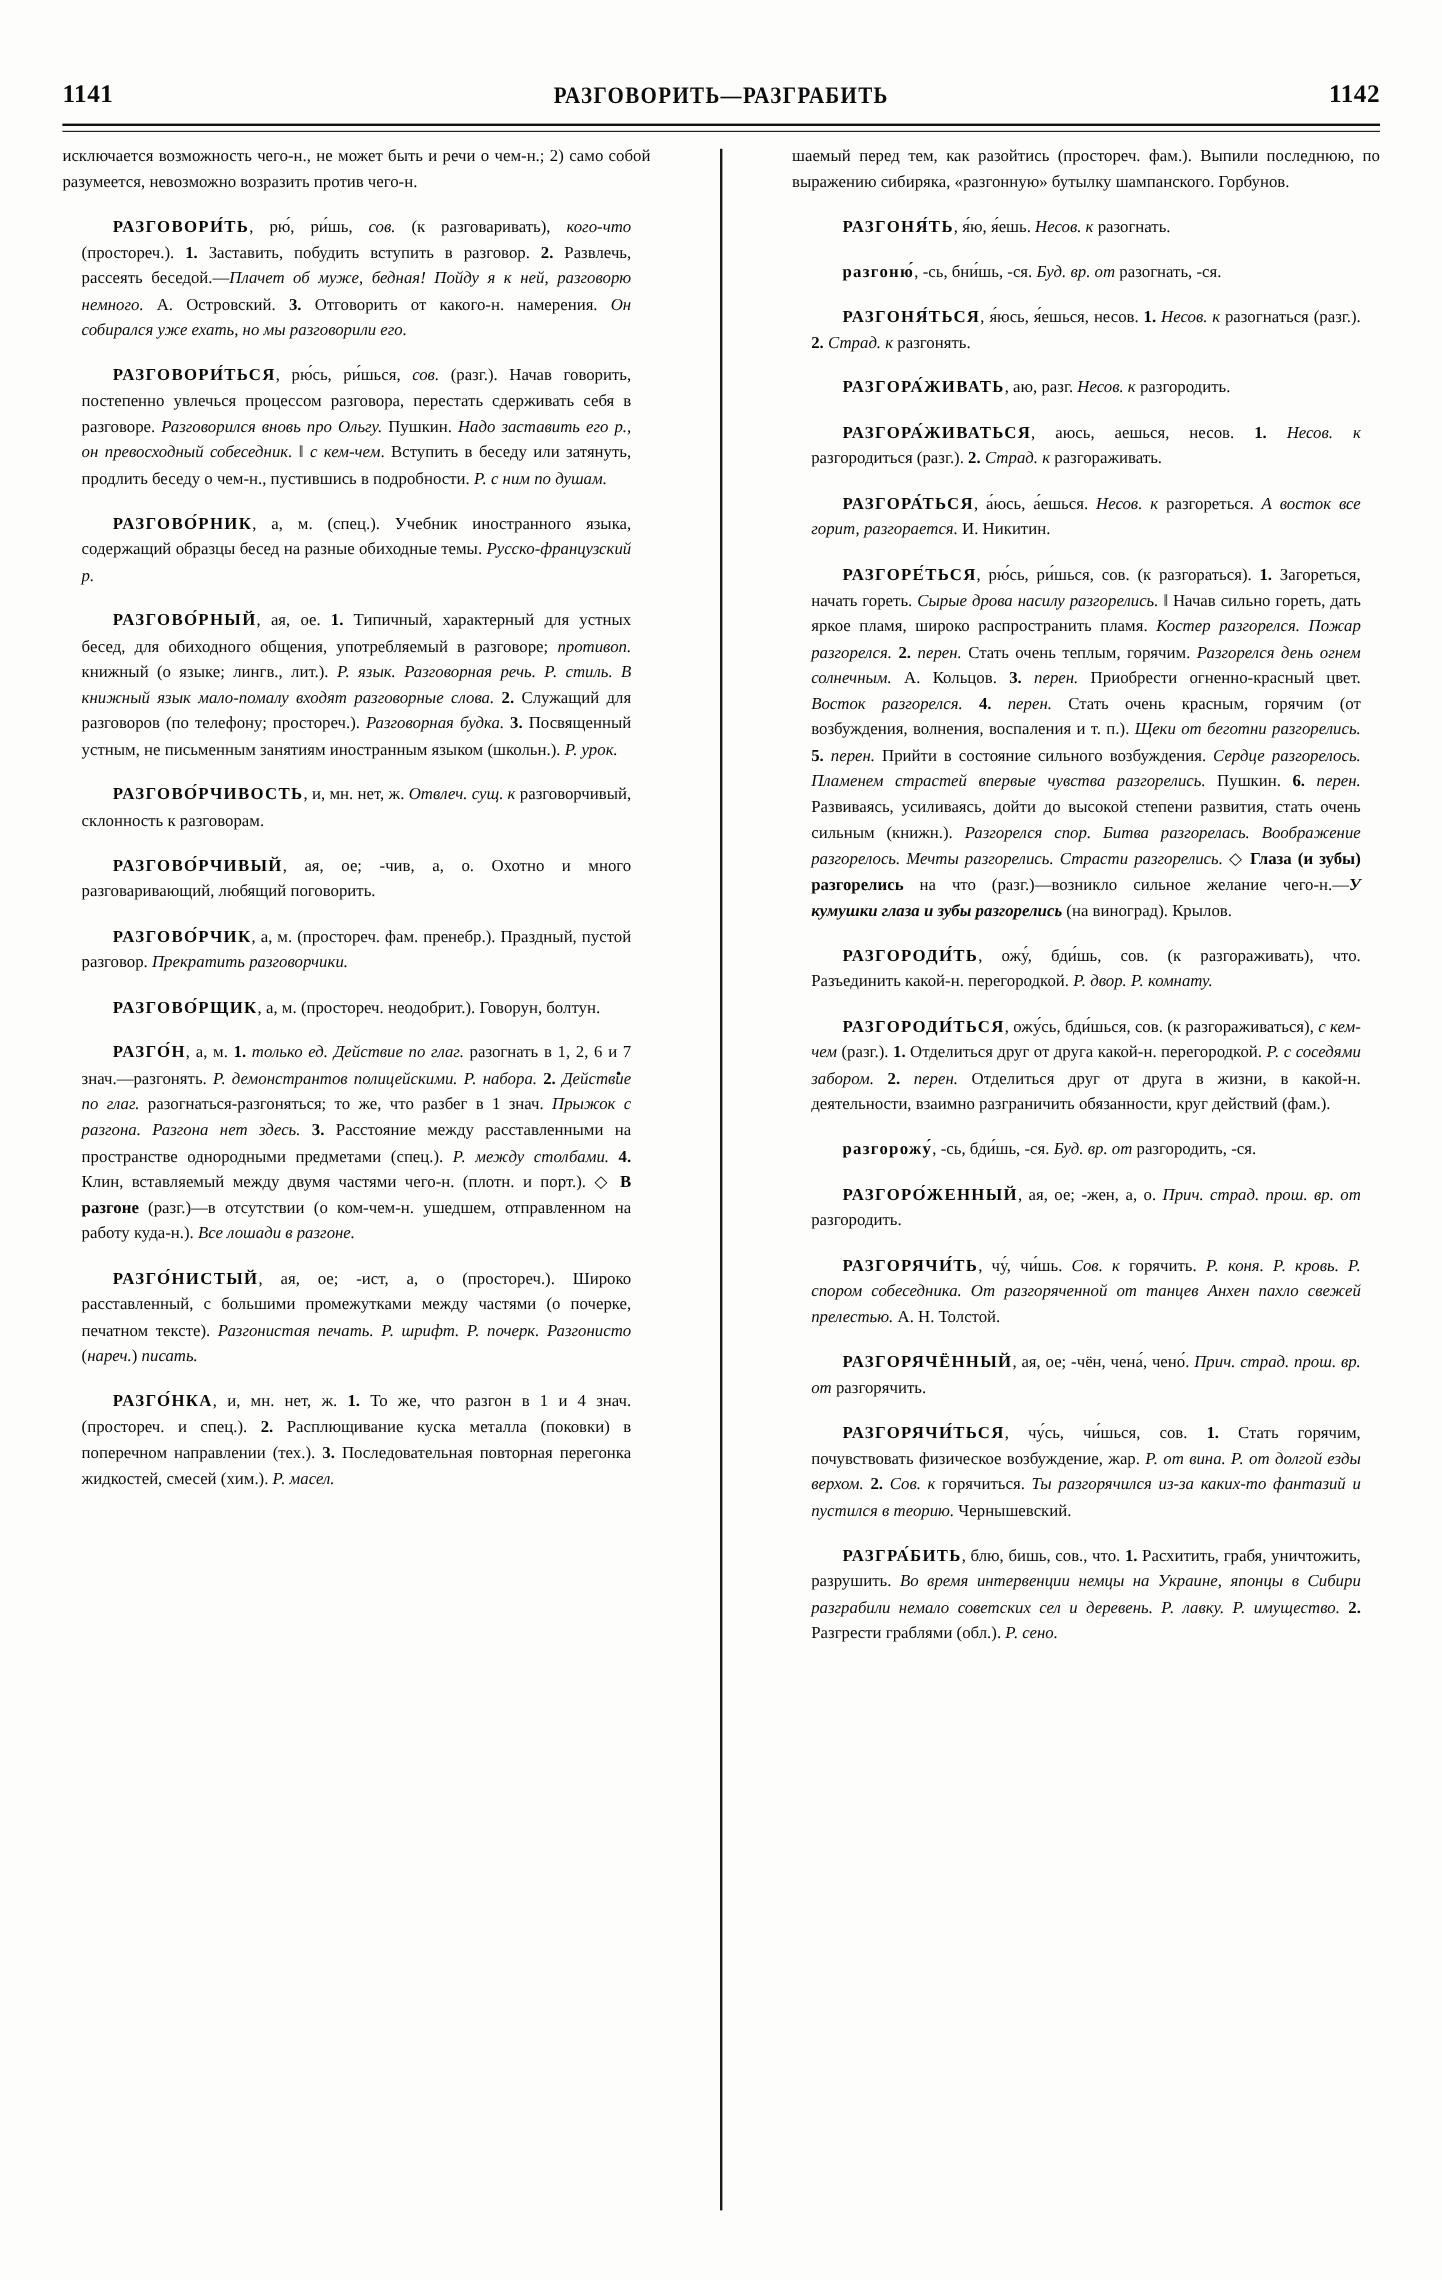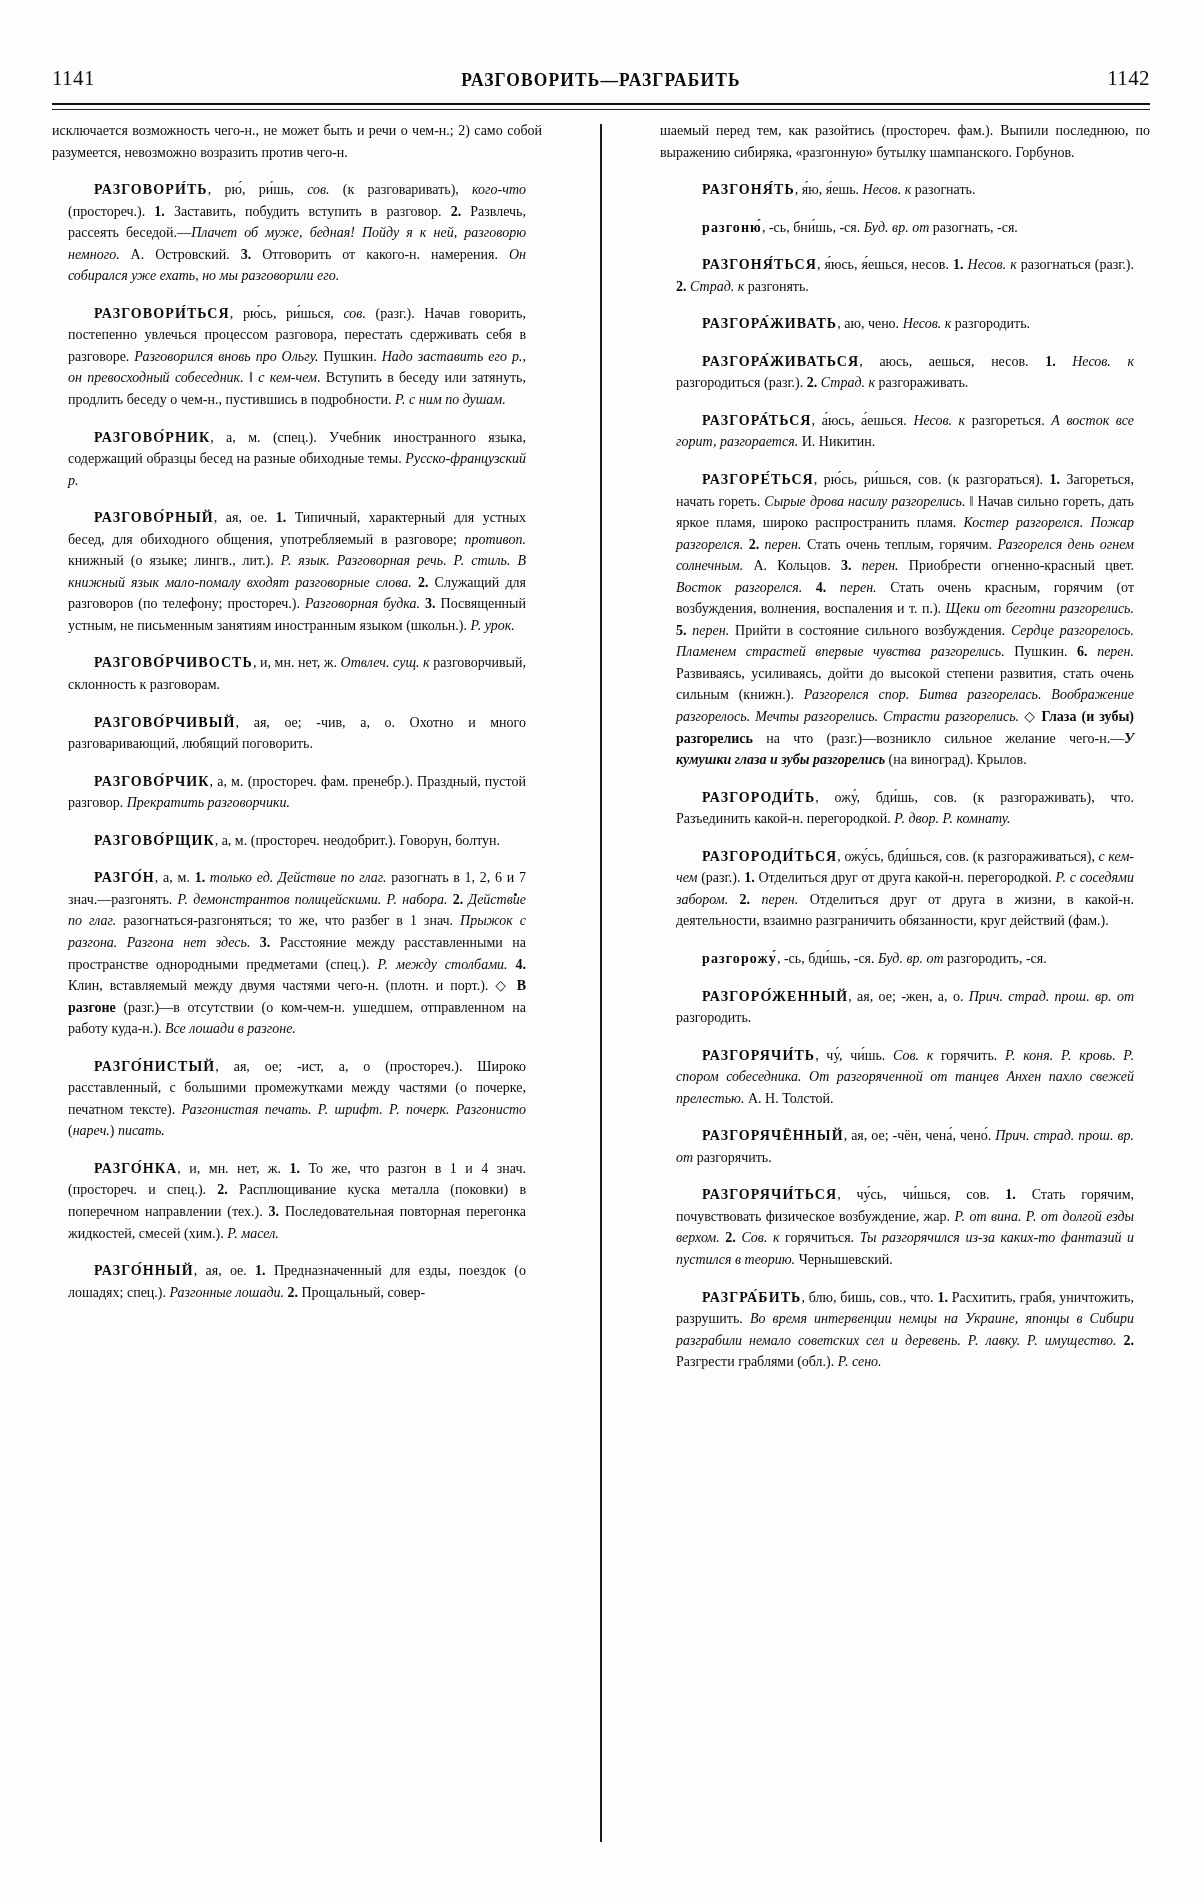--- a/index.html
+++ b/index.html
@@ -29,21 +29,21 @@
     left: 52px;
     top: 66px;
     width: 1098px;
     height: 30px;
     display: flex;
     align-items: baseline;
     justify-content: space-between;
   }
   .folio {
     font-family: "Liberation Serif", serif;
-    font-weight: normal;
+    font-weight: bold;
     font-size: 21px;
     letter-spacing: 0.4px;
     color: #0c0c0c;
   }
   .runhead {
     font-family: "Liberation Serif", serif;
     font-weight: bold;
     font-size: 17.5px;
     letter-spacing: 1.1px;
     color: #0c0c0c;
@@ -150,35 +150,34 @@
           <p class="entry"><span class="hw hw-sp">РАЗГОВОРИ́ТЬСЯ</span><span>, рю́сь, ри́шься, </span><span><i>сов.</i> (разг.). Начав говорить, постепенно увлечься процессом разговора, перестать сдерживать себя в разговоре. <i>Разговорился вновь про Ольгу.</i> Пушкин. <i>Надо заставить его р., он превосходный собеседник.</i> ‖ <i>с <i>кем-чем</i></i>. Вступить в беседу или затянуть, продлить беседу о чем-н., пустившись в подробности. <i>Р. с ним по душам.</i></span></p>
           <p class="entry"><span class="hw hw-sp">РАЗГОВО́РНИК</span><span>, а, м. </span><span>(спец.). Учебник иностранного языка, содержащий образцы бесед на разные обиходные темы. <i>Русско-французский р.</i></span></p>
           <p class="entry"><span class="hw hw-sp">РАЗГОВО́РНЫЙ</span><span>, ая, ое. </span><span><b>1.</b> Типичный, характерный для устных бесед, для обиходного общения, употребляемый в разговоре; <i>противоп.</i> книжный (о языке; лингв., лит.). <i>Р. язык. Разговорная речь. Р. стиль.</i> <i>В книжный язык мало-помалу входят разговорные слова.</i> <b>2.</b> Служащий для разговоров (по телефону; простореч.). <i>Разговорная будка.</i> <b>3.</b> Посвященный устным, не письменным занятиям иностранным языком (школьн.). <i>Р. урок.</i></span></p>
           <p class="entry"><span class="hw hw-sp">РАЗГОВО́РЧИВОСТЬ</span><span>, и, мн. нет, ж. </span><span><i>Отвлеч. сущ. к</i> разговорчивый, склонность к разговорам.</span></p>
           <p class="entry"><span class="hw hw-sp">РАЗГОВО́РЧИВЫЙ</span><span>, ая, ое; -чив, а, о. </span><span>Охотно и много разговаривающий, любящий поговорить.</span></p>
           <p class="entry"><span class="hw hw-sp">РАЗГОВО́РЧИК</span><span>, а, м. </span><span>(простореч. фам. пренебр.). Праздный, пустой разговор. <i>Прекратить разговорчики.</i></span></p>
           <p class="entry"><span class="hw hw-sp">РАЗГОВО́РЩИК</span><span>, а, м. </span><span>(простореч. неодобрит.). Говорун, болтун.</span></p>
           <p class="entry"><span class="hw hw-sp">РАЗГО́Н</span><span>, а, м. </span><span><b>1.</b> <i>только ед.</i> <i>Действие по глаг.</i> разогнать в 1, 2, 6 и 7 знач.—разгонять. <i>Р. демонстрантов полицейскими. Р. набора.</i> <b>2.</b> <i>Действие по глаг.</i> разогнаться-разгоняться; то же, что разбег в 1 знач. <i>Прыжок с разгона.</i> <i>Разгона нет здесь.</i> <b>3.</b> Расстояние между расставленными на пространстве однородными предметами (спец.). <i>Р. между столбами.</i> <b>4.</b> Клин, вставляемый между двумя частями чего-н. (плотн. и порт.). <b>◇</b> <b>В разгоне</b> (разг.)—в отсутствии (о ком-чем-н. ушедшем, отправленном на работу куда-н.). <i>Все лошади в разгоне.</i></span></p>
           <p class="entry"><span class="hw hw-sp">РАЗГО́НИСТЫЙ</span><span>, ая, ое; -ист, а, о </span><span>(простореч.). Широко расставленный, с большими промежутками между частями (о почерке, печатном тексте). <i>Разгонистая печать. Р. шрифт. Р. почерк. Разгонисто</i> (<i>нареч.</i>) <i>писать.</i></span></p>
           <p class="entry"><span class="hw hw-sp">РАЗГО́НКА</span><span>, и, мн. нет, ж. </span><span><b>1.</b> То же, что разгон в 1 и 4 знач. (простореч. и спец.). <b>2.</b> Расплющивание куска металла (поковки) в поперечном направлении (тех.). <b>3.</b> Последовательная повторная перегонка жидкостей, смесей (хим.). <i>Р. масел.</i></span></p>
-          <p class="entry"><span class="hw hw-sp">РАЗГО́ННЫЙ</span><span>, ая, ое. </span><span><b>1.</b> Предназначенный для езды, поездок (о лошадях; спец.). <i>Разгонные лошади.</i> <b>2.</b> Прощальный, совер-</span></p>
         </div>
     </div>
 
     <div class="gutter">
       <div class="vrule"></div>
     </div>
 
     <div class="col col-right">
       <p class="cont"><span>шаемый перед тем, как разойтись (простореч. фам.). Выпили последнюю, по выражению сибиряка, «разгонную» бутылку шампанского. Горбунов.</span></p>
       <div>
           <p class="entry"><span class="hw hw-sp">РАЗГОНЯ́ТЬ</span><span>, я́ю, я́ешь. </span><span><i>Несов. к</i> разогнать.</span></p>
           <p class="entry"><span class="hw hw-sp">разгоню́</span><span>, -сь, бни́шь, -ся. </span><span><i>Буд. вр. от</i> разогнать, -ся.</span></p>
           <p class="entry"><span class="hw hw-sp">РАЗГОНЯ́ТЬСЯ</span><span>, я́юсь, я́ешься, несов. </span><span><b>1.</b> <i>Несов. к</i> разогнаться (разг.). <b>2.</b> <i>Страд. к</i> разгонять.</span></p>
-          <p class="entry"><span class="hw hw-sp">РАЗГОРА́ЖИВАТЬ</span><span>, аю, чено. </span><span><i>Несов. к</i> разгородить.</span></p>
+          <p class="entry"><span class="hw hw-sp">РАЗГОРА́ЖИВАТЬ</span><span>, аю, разг. </span><span><i>Несов. к</i> разгородить.</span></p>
           <p class="entry"><span class="hw hw-sp">РАЗГОРА́ЖИВАТЬСЯ</span><span>, аюсь, аешься, несов. </span><span><b>1.</b> <i>Несов. к</i> разгородиться (разг.). <b>2.</b> <i>Страд. к</i> разгораживать.</span></p>
           <p class="entry"><span class="hw hw-sp">РАЗГОРА́ТЬСЯ</span><span>, а́юсь, а́ешься. </span><span><i>Несов. к</i> разгореться. <i>А восток все горит, разгорается.</i> И. Никитин.</span></p>
           <p class="entry"><span class="hw hw-sp">РАЗГОРЕ́ТЬСЯ</span><span>, рю́сь, ри́шься, сов. </span><span>(к разгораться). <b>1.</b> Загореться, начать гореть. <i>Сырые дрова насилу разгорелись.</i> ‖ Начав сильно гореть, дать яркое пламя, широко распространить пламя. <i>Костер разгорелся. Пожар разгорелся.</i> <b>2.</b> <i>перен.</i> Стать очень теплым, горячим. <i>Разгорелся день огнем солнечным.</i> А. Кольцов. <b>3.</b> <i>перен.</i> Приобрести огненно-красный цвет. <i>Восток разгорелся.</i> <b>4.</b> <i>перен.</i> Стать очень красным, горячим (от возбуждения, волнения, воспаления и т. п.). <i>Щеки от беготни разгорелись.</i> <b>5.</b> <i>перен.</i> Прийти в состояние сильного возбуждения. <i>Сердце разгорелось. Пламенем страстей впервые чувства разгорелись.</i> Пушкин. <b>6.</b> <i>перен.</i> Развиваясь, усиливаясь, дойти до высокой степени развития, стать очень сильным (книжн.). <i>Разгорелся спор. Битва разгорелась. Воображение разгорелось. Мечты разгорелись. Страсти разгорелись.</i> <b>◇</b> <b>Глаза (и зубы) разгорелись</b> на что (разг.)—возникло сильное желание чего-н.—<b><i>У кумушки глаза и зубы разгорелись</i></b> (на виноград). Крылов.</span></p>
           <p class="entry"><span class="hw hw-sp">РАЗГОРОДИ́ТЬ</span><span>, ожу́, бди́шь, сов. </span><span>(к разгораживать), что. Разъединить какой-н. перегородкой. <i>Р. двор. Р. комнату.</i></span></p>
           <p class="entry"><span class="hw hw-sp">РАЗГОРОДИ́ТЬСЯ</span><span>, ожу́сь, бди́шься, сов. </span><span>(к разгораживаться), <i>с <i>кем-чем</i></i> (разг.). <b>1.</b> Отделиться друг от друга какой-н. перегородкой. <i>Р. с соседями забором.</i> <b>2.</b> <i>перен.</i> Отделиться друг от друга в жизни, в какой-н. деятельности, взаимно разграничить обязанности, круг действий (фам.).</span></p>
           <p class="entry"><span class="hw hw-sp">разгорожу́</span><span>, -сь, бди́шь, -ся. </span><span><i>Буд. вр. от</i> разгородить, -ся.</span></p>
           <p class="entry"><span class="hw hw-sp">РАЗГОРО́ЖЕННЫЙ</span><span>, ая, ое; -жен, а, о. </span><span><i>Прич. страд. прош. вр. от</i> разгородить.</span></p>
           <p class="entry"><span class="hw hw-sp">РАЗГОРЯЧИ́ТЬ</span><span>, чу́, чи́шь. </span><span><i>Сов. к</i> горячить. <i>Р. коня. Р. кровь. Р. спором собеседника.</i> <i>От разгоряченной от танцев Анхен пахло свежей прелестью.</i> А. Н. Толстой.</span></p>
           <p class="entry"><span class="hw hw-sp">РАЗГОРЯЧЁННЫЙ</span><span>, ая, ое; -чён, чена́, чено́. </span><span><i>Прич. страд. прош. вр. от</i> разгорячить.</span></p>
           <p class="entry"><span class="hw hw-sp">РАЗГОРЯЧИ́ТЬСЯ</span><span>, чу́сь, чи́шься, сов. </span><span><b>1.</b> Стать горячим, почувствовать физическое возбуждение, жар. <i>Р. от вина. Р. от долгой езды верхом.</i> <b>2.</b> <i>Сов. к</i> горячиться. <i>Ты разгорячился из-за каких-то фантазий и пустился в теорию.</i> Чернышевский.</span></p>

